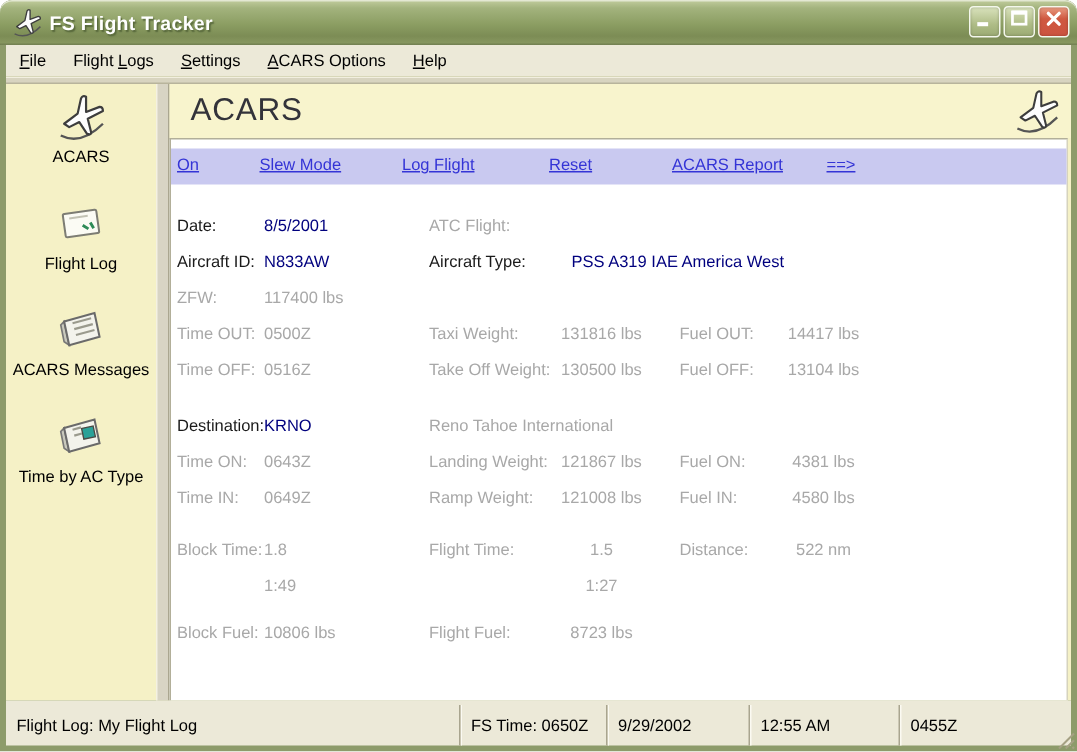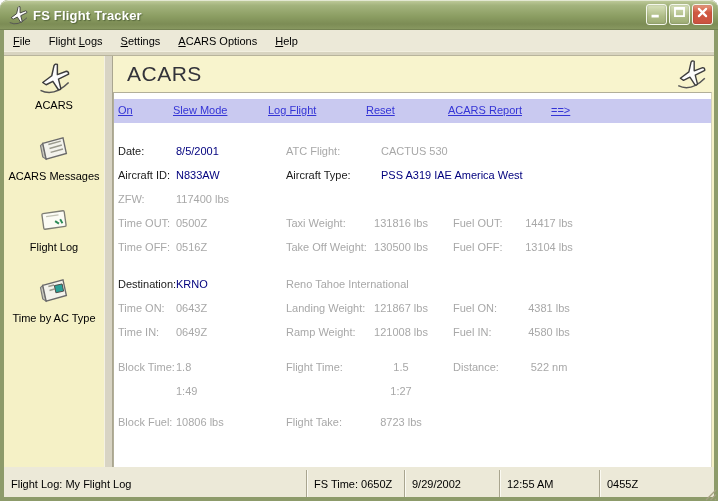--- a/index.html
+++ b/index.html
@@ -177,33 +177,33 @@
     <div class="sidebar">
         <div class="side-item">
           <div class="sicon"><svg viewBox="0 0 32 32" width="100%" height="100%">
               <path d="M4 27 Q16 33 29 20" fill="none" stroke="#555" stroke-width="1.4"></path>
               <path d="M6 20 L14 14 L16 5 Q17 3 19 4 L19 13 L27 10 Q29 10 29 12.5 L20 17 L22 25 Q22 27 19.6 26 L15 19 L9 22 Z" fill="#fdfdfd" stroke="#3d3d3d" stroke-width="1.3" stroke-linejoin="round"></path>
             </svg></div>
           <div class="slabel">ACARS</div>
         </div>
         <div class="side-item">
           <div class="sicon"><svg viewBox="0 0 32 32" width="100%" height="100%">
+              <rect x="6" y="9" width="20" height="14" rx="1" transform="rotate(-8 16 16)" fill="#fbfbf4" stroke="#7d7d74" stroke-width="1.2"></rect>
+              <path d="M9 13 L20 11.4" stroke="#c2c2b4" stroke-width="1.2"></path>
+              <path d="M17 17 l3.4 2.2 M21.5 15.4 l2 3.4" stroke="#2e8b57" stroke-width="1.7"></path>
+            </svg></div>
+          <div class="slabel">Flight Log</div>
+        </div>
+        <div class="side-item">
+          <div class="sicon"><svg viewBox="0 0 32 32" width="100%" height="100%">
               <path d="M6 11 L9 25 L6 23 L4 13 Z" fill="#c9c9bd" stroke="#777" stroke-width="1"></path>
               <path d="M6 11 L24 6 L27 20 L9 25 Z" fill="#f3f3ec" stroke="#6a6a6a" stroke-width="1.2"></path>
               <path d="M11 12 L22 9 M12 15.5 L23 12.5 M13 19 L24 16" stroke="#9a9a8d" stroke-width="1.3" fill="none"></path>
             </svg></div>
           <div class="slabel">ACARS Messages</div>
-        </div>
-        <div class="side-item">
-          <div class="sicon"><svg viewBox="0 0 32 32" width="100%" height="100%">
-              <rect x="6" y="9" width="20" height="14" rx="1" transform="rotate(-8 16 16)" fill="#fbfbf4" stroke="#7d7d74" stroke-width="1.2"></rect>
-              <path d="M9 13 L20 11.4" stroke="#c2c2b4" stroke-width="1.2"></path>
-              <path d="M17 17 l3.4 2.2 M21.5 15.4 l2 3.4" stroke="#2e8b57" stroke-width="1.7"></path>
-            </svg></div>
-          <div class="slabel">Flight Log</div>
         </div>
         <div class="side-item">
           <div class="sicon"><svg viewBox="0 0 32 32" width="100%" height="100%">
               <path d="M6 11 L9 25 L6 23 L4 13 Z" fill="#c9c9bd" stroke="#777" stroke-width="1"></path>
               <path d="M6 11 L24 6 L27 20 L9 25 Z" fill="#f3f3ec" stroke="#6a6a6a" stroke-width="1.2"></path>
               <path d="M11 12 L16 10.6 M12 15.5 L16.5 14.2" stroke="#9a9a8d" stroke-width="1.3" fill="none"></path>
               <rect x="17" y="10.5" width="7" height="6.5" transform="rotate(-12 20 14)" fill="#2aa198" stroke="#4a4a45" stroke-width=".8"></rect>
             </svg></div>
           <div class="slabel">Time by AC Type</div>
         </div>
@@ -225,21 +225,20 @@
             <a class="tlink">Log Flight</a>
             <a class="tlink">Reset</a>
             <a class="tlink">ACARS Report</a>
             <a class="tlink">==&gt;</a>
           </div>
         <div class="content">
             <div class="row">
               <span class="cell f-l1 c-label">Date:</span>
               <span class="cell f-v1 c-blue">8/5/2001</span>
               <span class="cell f-l2 c-dim">ATC Flight:</span>
-              <span class="cell f-v2t c-dim">CACTUS 530</span>
             </div>
             <div class="row">
               <span class="cell f-l1 c-label">Aircraft ID:</span>
               <span class="cell f-v1 c-blue">N833AW</span>
               <span class="cell f-l2 c-label">Aircraft Type:</span>
               <span class="cell f-v2t c-blue">PSS A319 IAE America West</span>
             </div>
             <div class="row">
               <span class="cell f-l1 c-dim">ZFW:</span>
               <span class="cell f-v1 c-dim">117400 lbs</span>
@@ -289,21 +288,21 @@
               <span class="cell f-l3 c-dim">Distance:</span>
               <span class="cell f-v3 c-dim">522 nm</span>
             </div>
             <div class="row">
               <span class="cell f-v1 c-dim">1:49</span>
               <span class="cell f-v2 c-dim">1:27</span>
             </div>
             <div class="row" style="margin-top: 7px;">
               <span class="cell f-l1 c-dim">Block Fuel:</span>
               <span class="cell f-v1 c-dim">10806 lbs</span>
-              <span class="cell f-l2 c-dim">Flight Take:</span>
+              <span class="cell f-l2 c-dim">Flight Fuel:</span>
               <span class="cell f-v2 c-dim">8723 lbs</span>
             </div>
           </div>
       </div>
     </div>
   </div>
 
   <div class="statusbar">
       <div class="spanel">Flight Log: My Flight Log</div>
       <div class="spanel">FS Time: 0650Z</div>

